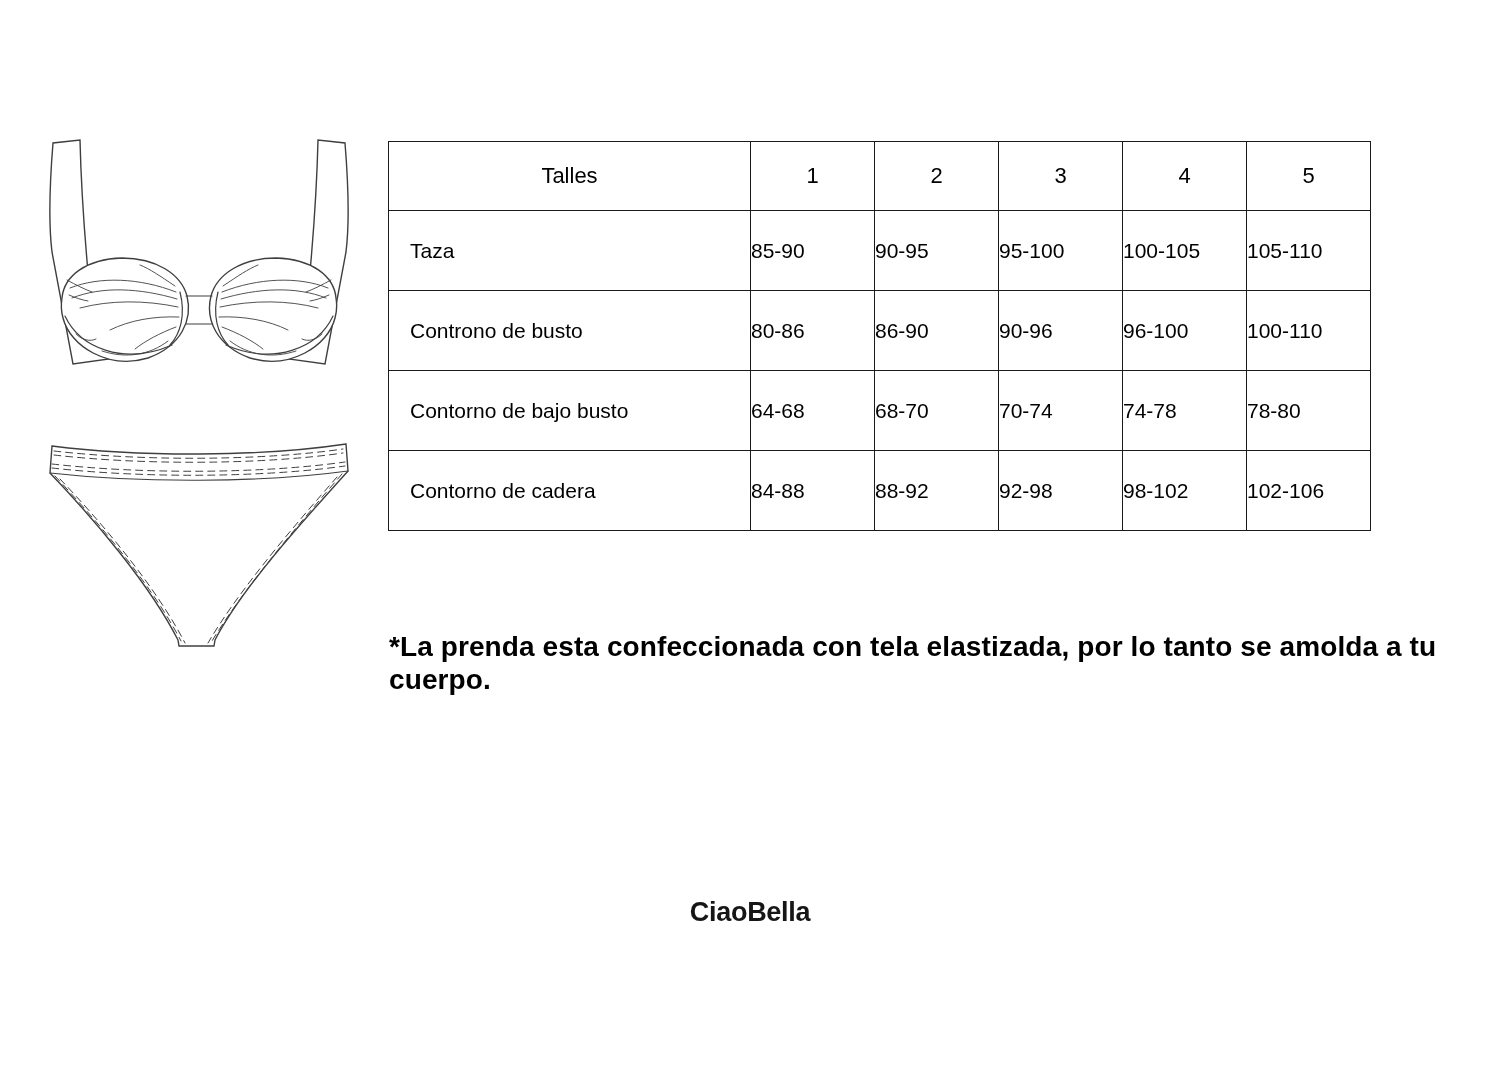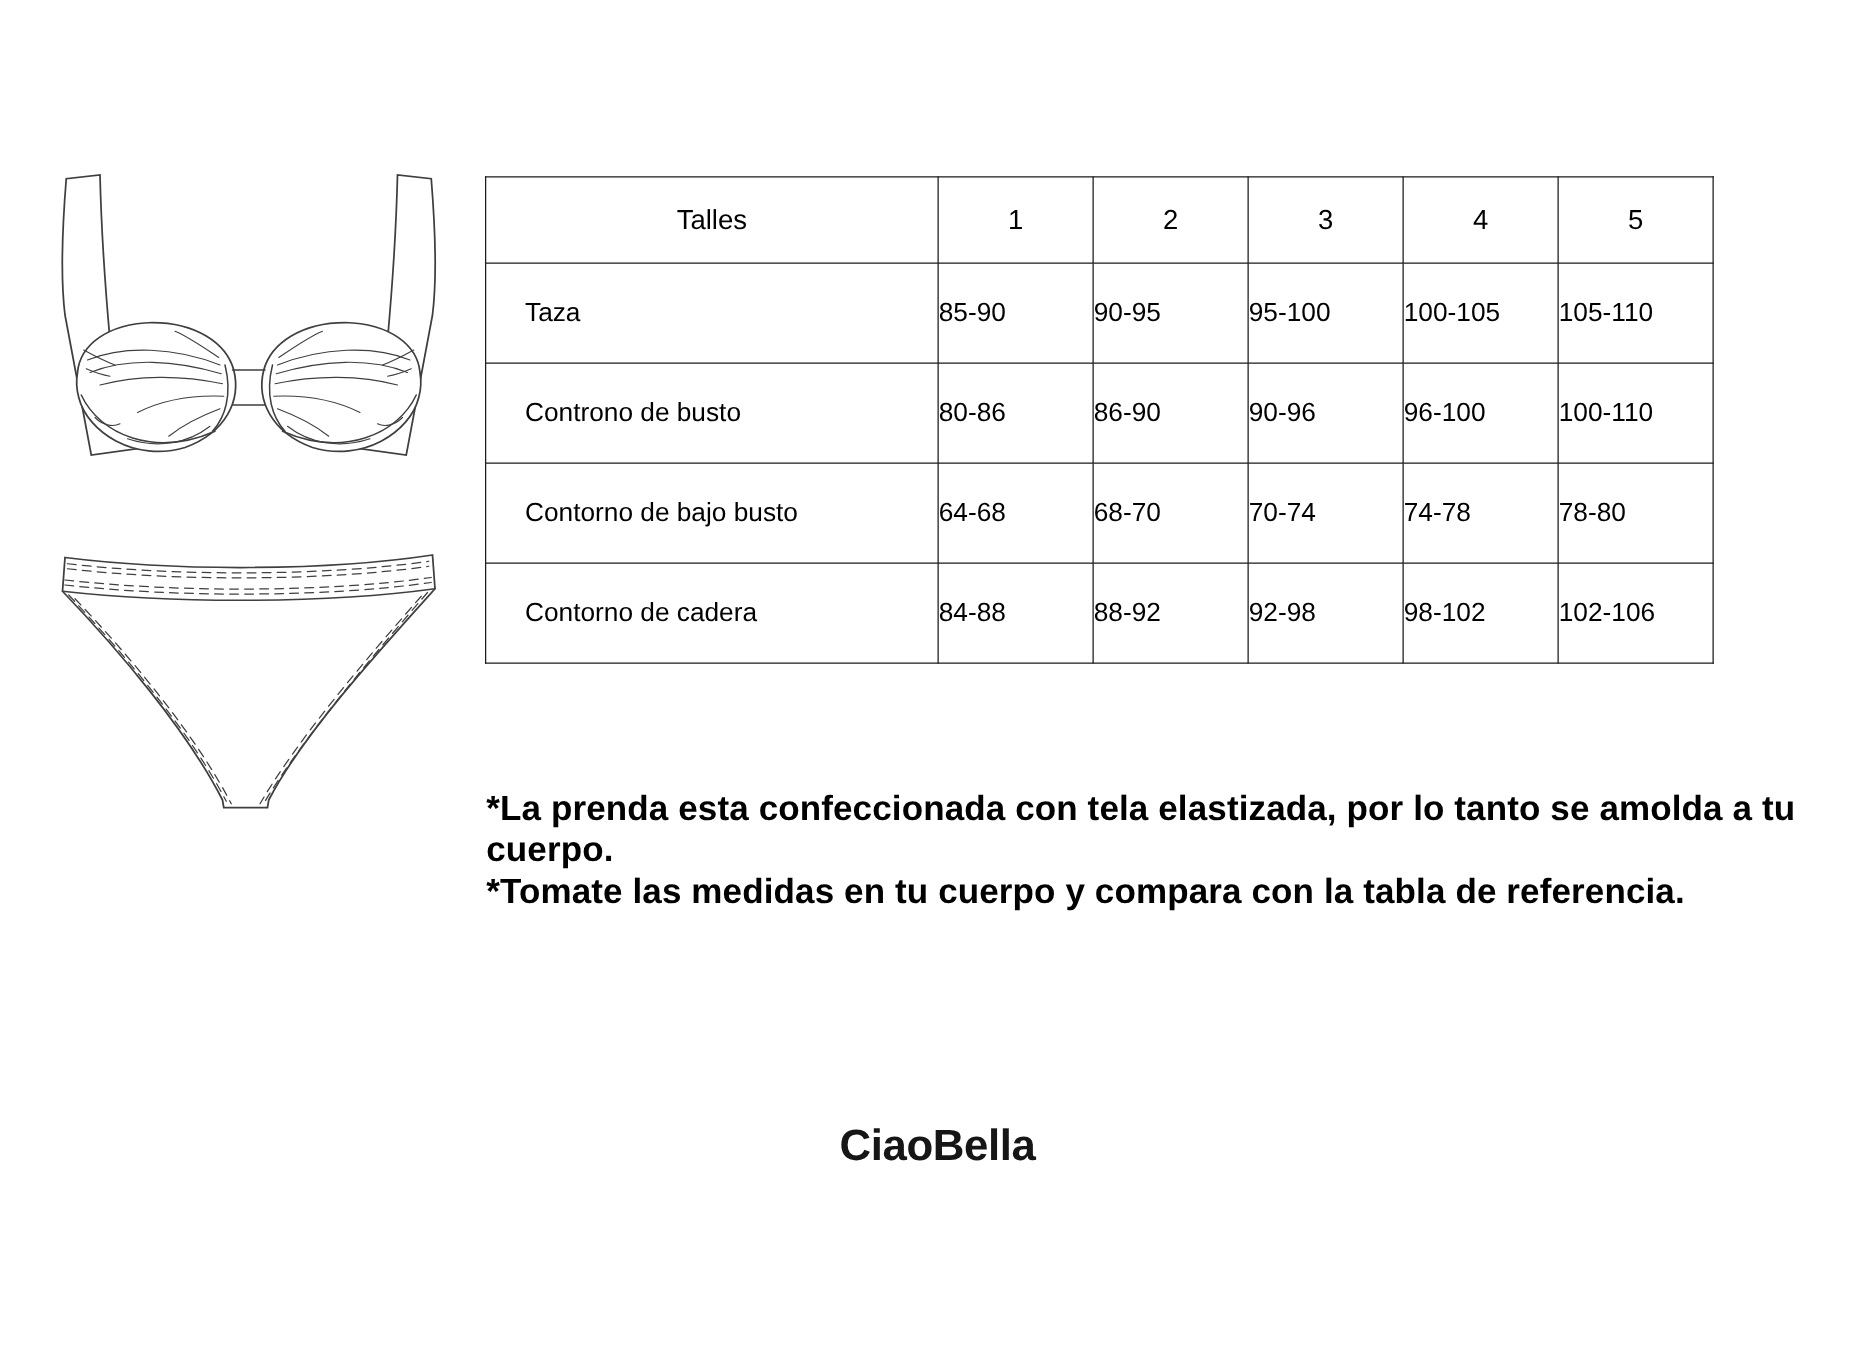--- a/index.html
+++ b/index.html
@@ -25,31 +25,31 @@
   }
   .size-table th, .size-table td {
     border:1.5px solid #1b1b1b;
     font-weight:400; vertical-align:middle;
     background:#fff;
   }
   .size-table thead tr { height:69px; }
   .size-table tbody tr { height:80px; }
   .size-table th { font-size:22px; text-align:center; }
   .size-table td { font-size:21px; text-align:left; }
-  .size-table td.row-label { text-align:left; padding-left:31px; }
+  .size-table td.row-label { text-align:left; padding-left:21px; }
   
   .notes {
     position:absolute; left:389px; top:630px;
     font-size:28px; font-weight:bold; line-height:33px;
     letter-spacing:0.1px;
   }
   
   .brand {
     position:absolute; left:0; top:897px; width:100%;
-    text-align:center; font-size:35px; font-weight:bold;
+    text-align:center; font-size:27px; font-weight:bold;
     letter-spacing:-0.3px; color:#161616;
   }
 </style>
 </head>
 <body>
 
 <svg id="bra-sketch" class="sketch" viewBox="0 0 333 260" xmlns="http://www.w3.org/2000/svg">
   <g>
 
     <path class="piece" d="M13,23 C10,60 8,100 12,132 L33,244 L112,233 L48,152 C44,108 41,62 40,20 Z"></path>
@@ -164,16 +164,15 @@
       <td>88-92</td>
       <td>92-98</td>
       <td>98-102</td>
       <td>102-106</td>
     </tr>
   </tbody>
 </table>
 
 <div class="notes">
   <div>*La prenda esta confeccionada con tela elastizada, por lo tanto se amolda a tu cuerpo.</div>
-  <div>*Tomate las medidas en tu cuerpo y compara con la tabla de referencia.</div>
 </div>
 
 <div class="brand">CiaoBella</div>
 
 </body></html>

